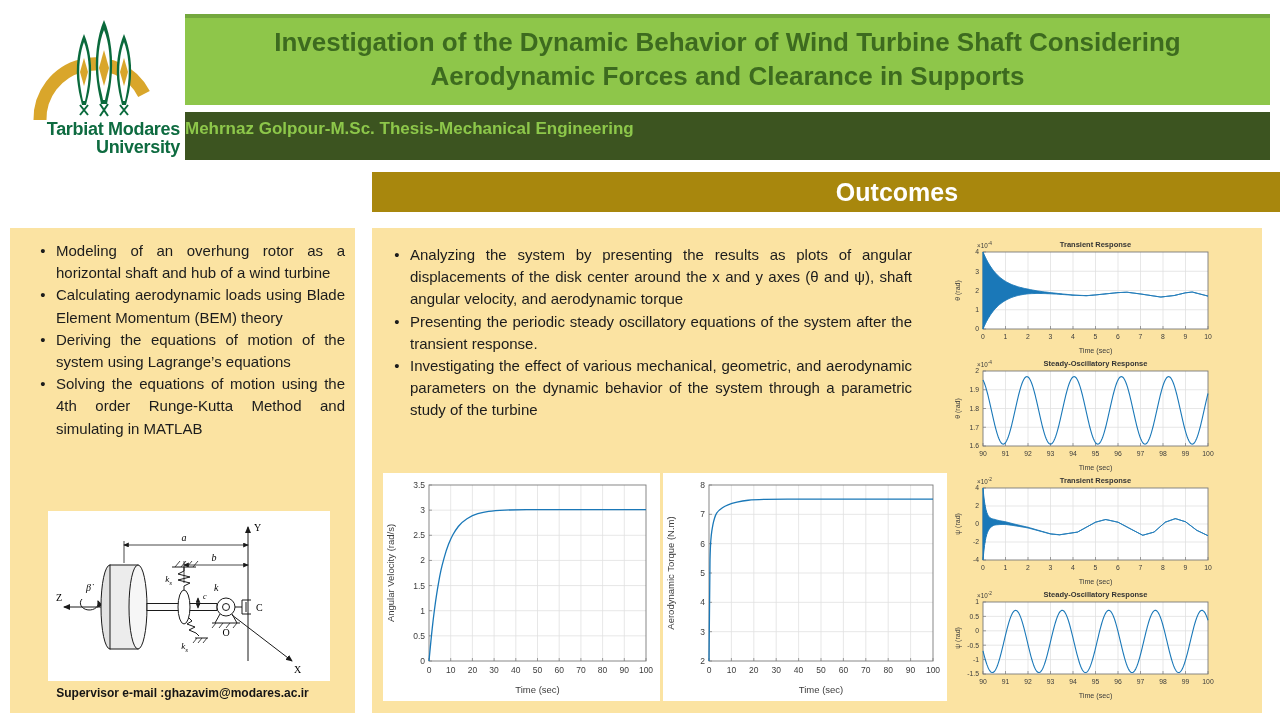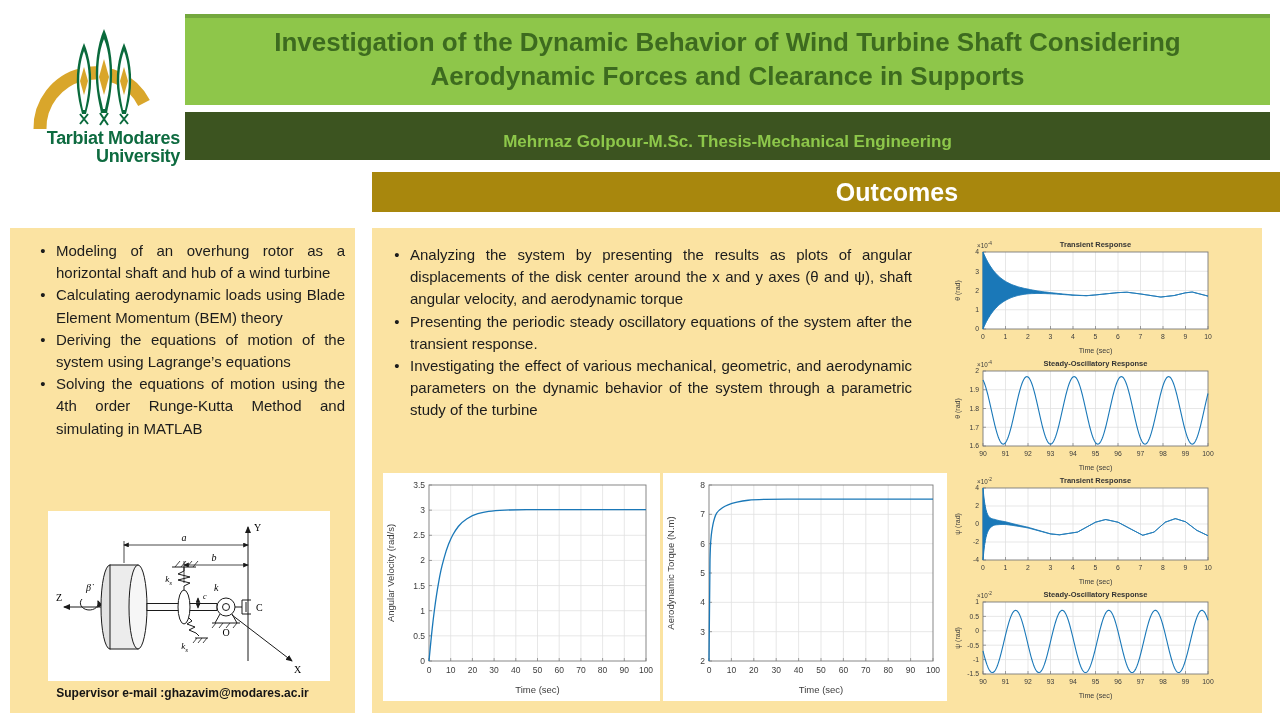--- a/index.html
+++ b/index.html
@@ -1,29 +1,29 @@
 <!DOCTYPE html>
 <html><head>
 <meta charset="utf-8">
 <style>
   html,body{margin:0;padding:0;background:#ffffff;}
   .poster{position:relative;width:1280px;height:720px;background:#ffffff;overflow:hidden;
           font-family:"Liberation Sans",sans-serif;}
   .abs{position:absolute;}
 
   
-  .logo-box{left:18px;top:17px;width:168px;height:158px;background:#ffffff;}
+  .logo-box{left:18px;top:8px;width:168px;height:158px;background:#ffffff;}
   .logo-svg{position:absolute;left:14px;top:4px;}
   .logo-text{position:absolute;left:0;top:112px;width:162px;text-align:right;
              color:#0e6b40;font-weight:bold;font-size:18px;line-height:1.02;letter-spacing:-0.3px;}
   .title-banner{left:185px;top:14px;width:1085px;height:91px;background:#8ec64a;border-top:4px solid #74a83e;box-sizing:border-box;}
   .title-text{padding:8px 55px 0 55px;text-align:center;color:#3d6b1f;font-weight:bold;
               font-size:26px;line-height:1.3;}
   .subtitle-bar{left:185px;top:112px;width:1085px;height:48px;background:#3c5420;}
-  .subtitle-text{padding-top:20px;text-align:center;color:#8dc74a;font-weight:bold;font-size:17px;}
+  .subtitle-text{padding-top:7px;color:#8dc74a;font-weight:bold;font-size:17px;}
 
   
   .sec-header{height:40px;background:#a8870d;color:#ffffff;font-weight:bold;font-size:25px;
               text-align:center;line-height:40px;}
   .methods-header{left:10px;top:172px;width:345px;}
   .outcomes-header{left:372px;top:172px;width:1050px;}
 
   
   .methods-panel{left:10px;top:228px;width:345px;height:485px;background:#fbe3a2;}
   .outcomes-panel{left:372px;top:228px;width:890px;height:485px;background:#fbe3a2;}

